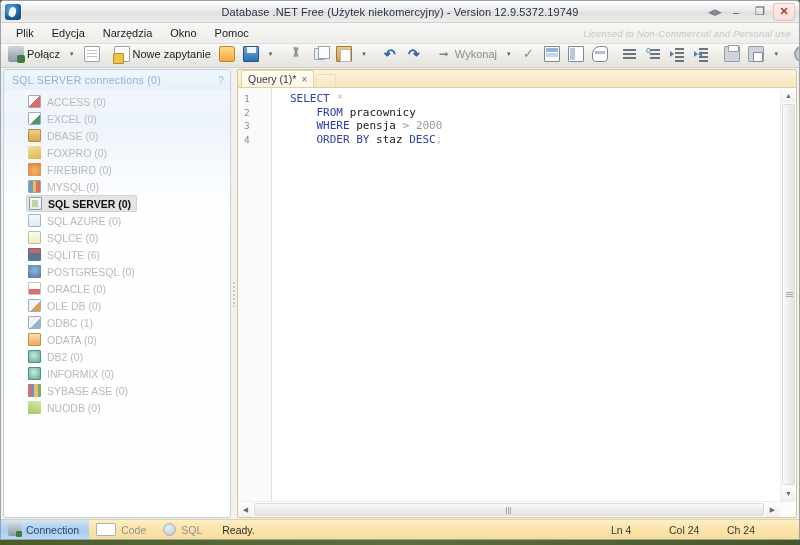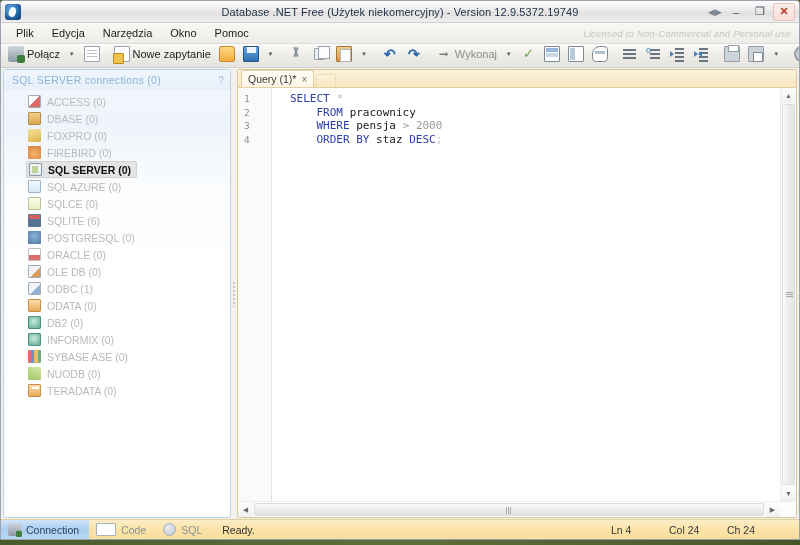--- a/index.html
+++ b/index.html
@@ -418,36 +418,48 @@
       </div>
       <div class="sb-list" id="sb-list">
           <div class="sb-item">
             <div class="sb-sel-box">
               <span class="sbi i-access"></span>
               <span>ACCESS (0)</span>
             </div>
           </div>
           <div class="sb-item">
             <div class="sb-sel-box">
+              <span class="sbi i-excel"></span>
+              <span>EXCEL (0)</span>
+            </div>
+          </div>
+          <div class="sb-item">
+            <div class="sb-sel-box">
               <span class="sbi i-dbase"></span>
               <span>DBASE (0)</span>
             </div>
           </div>
           <div class="sb-item">
             <div class="sb-sel-box">
               <span class="sbi i-foxpro"></span>
               <span>FOXPRO (0)</span>
             </div>
           </div>
           <div class="sb-item">
             <div class="sb-sel-box">
               <span class="sbi i-firebird"></span>
               <span>FIREBIRD (0)</span>
             </div>
           </div>
+          <div class="sb-item">
+            <div class="sb-sel-box">
+              <span class="sbi i-mysql"></span>
+              <span>MYSQL (0)</span>
+            </div>
+          </div>
           <div class="sb-item selected">
             <div class="sb-sel-box">
               <span class="sbi i-sqlserver"></span>
               <span>SQL SERVER (0)</span>
             </div>
           </div>
           <div class="sb-item">
             <div class="sb-sel-box">
               <span class="sbi i-sqlazure"></span>
               <span>SQL AZURE (0)</span>
@@ -510,26 +522,20 @@
           <div class="sb-item">
             <div class="sb-sel-box">
               <span class="sbi i-sybase"></span>
               <span>SYBASE ASE (0)</span>
             </div>
           </div>
           <div class="sb-item">
             <div class="sb-sel-box">
               <span class="sbi i-nuodb"></span>
               <span>NUODB (0)</span>
-            </div>
-          </div>
-          <div class="sb-item">
-            <div class="sb-sel-box">
-              <span class="sbi i-teradata"></span>
-              <span>TERADATA (0)</span>
             </div>
           </div>
         </div>
     </div>
 
     <div class="splitter"></div>
 
     <div class="editor-pane">
       <div class="tabstrip">
         <div class="tab">

